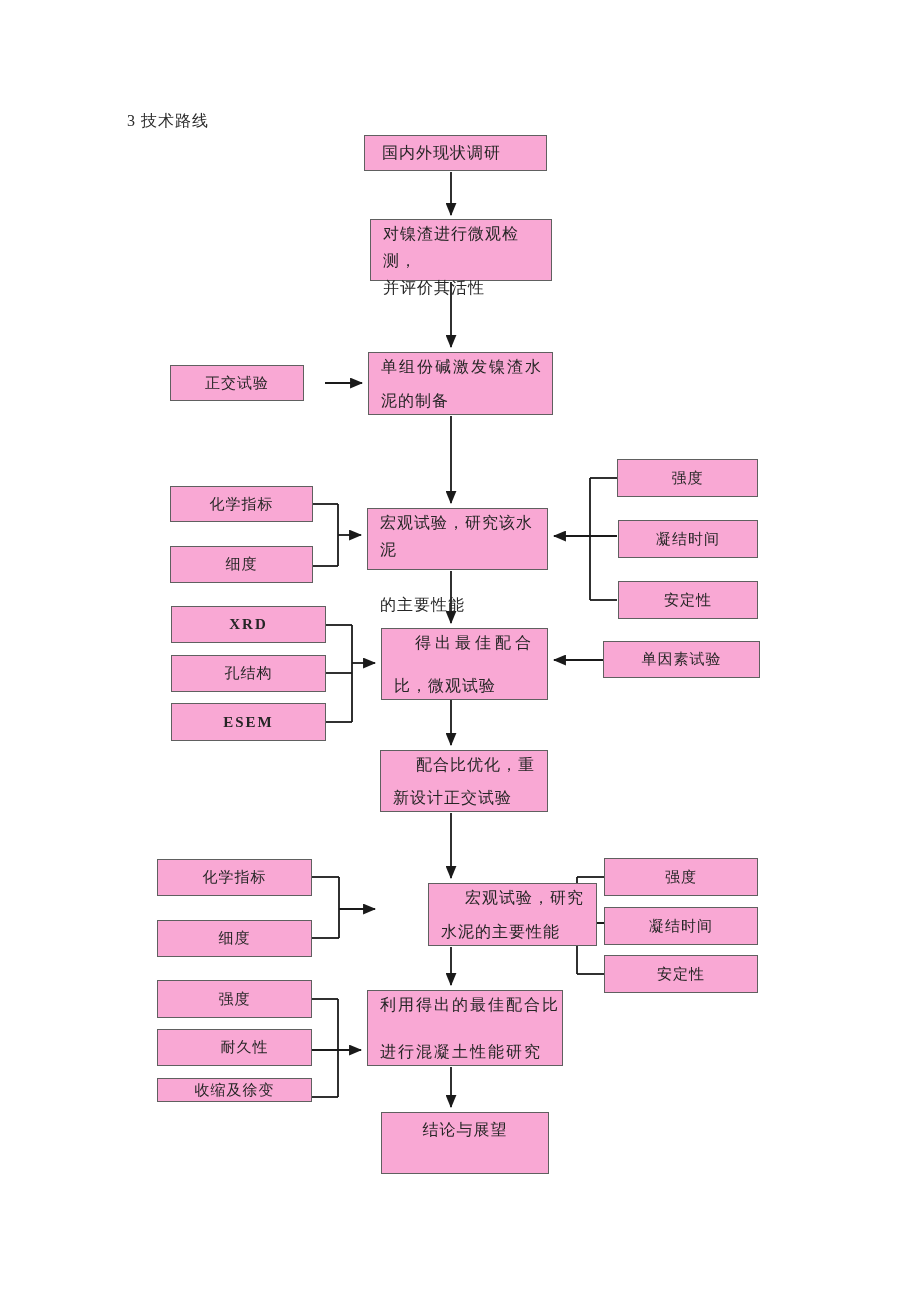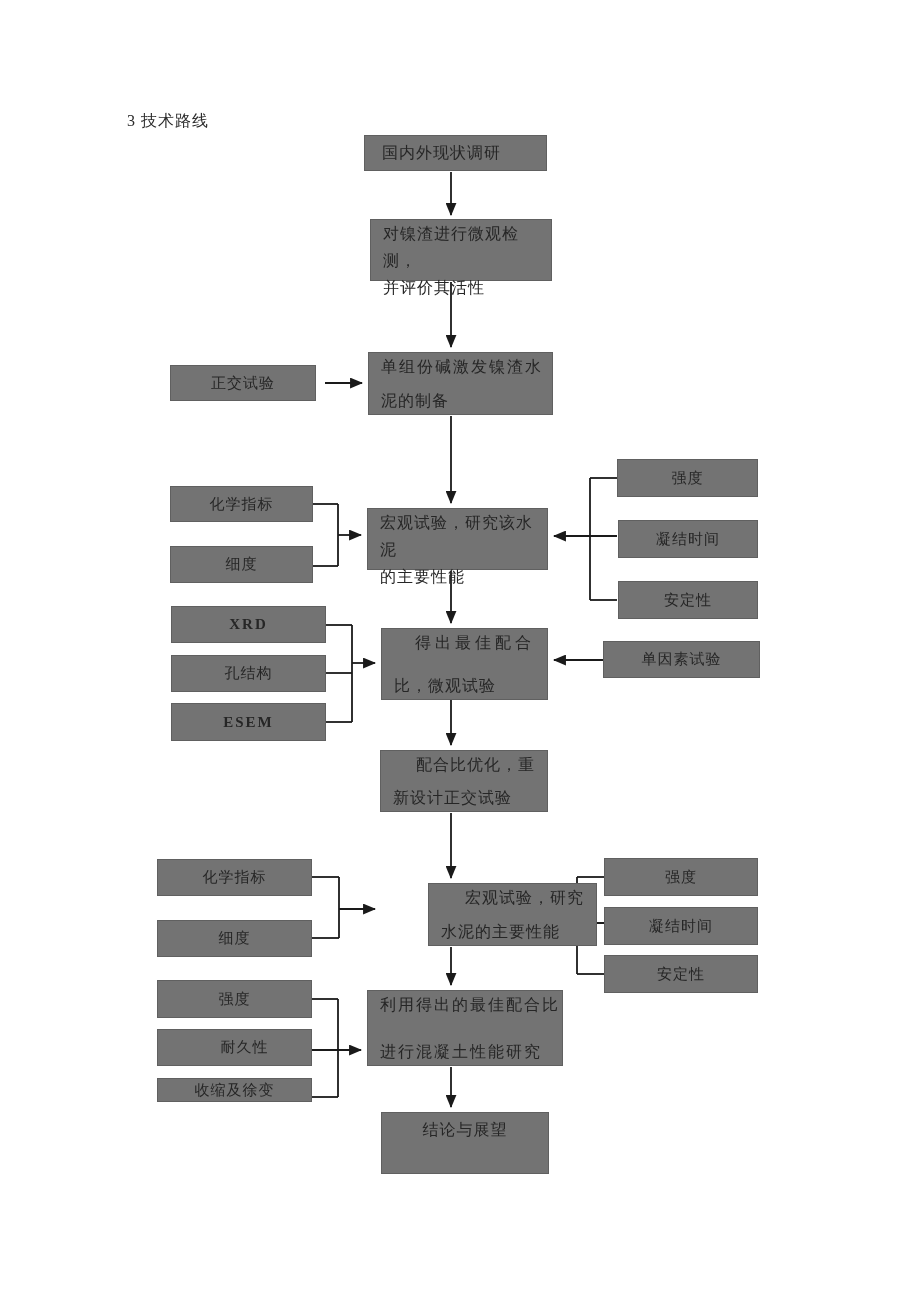--- a/index.html
+++ b/index.html
@@ -1,41 +1,41 @@
 <!DOCTYPE html>
 <html><head>
 <meta charset="utf-8">
 <style>
   html,body{margin:0;padding:0;background:#ffffff;}
   #page{position:relative;width:920px;height:1302px;background:#ffffff;overflow:hidden;
         font-family:"Liberation Serif","DejaVu Serif",serif;color:#262626;}
   #doc-title{position:absolute;left:127px;top:111px;font-size:16px;letter-spacing:1px;color:#2b2b2b;}
   .overlay{position:absolute;left:0;top:0;pointer-events:none;}
-  .box{position:absolute;box-sizing:border-box;border:1px solid #606060;background:#737373;
+  .box{position:absolute;box-sizing:border-box;border:1px solid #606060;background:#f9a8d4;
        display:flex;align-items:center;justify-content:center;font-size:15px;
        letter-spacing:1px;color:#262626;}
   .col{flex-direction:column;align-items:stretch;justify-content:space-between;font-size:16px;}
   .ln{display:block;line-height:27px;}
   .ll{text-align:left;padding-left:12px;}
   .lr{text-align:right;padding-right:12px;}
   .ls2{letter-spacing:2px;}
   .ls4{letter-spacing:4px;}
   .lat{font-weight:600;letter-spacing:2px;}
   
   .b-survey{left:364px;top:135px;width:183px;height:36px;justify-content:flex-start;padding-left:17px;font-size:16px;}
   .b-micro{left:370px;top:219px;width:182px;height:62px;}
   .b-prep{left:368px;top:352px;width:185px;height:63px;}
-  .b-macro1{left:367px;top:508px;width:181px;height:62px;}
+  .b-macro1{left:367px;top:508px;width:181px;height:62px;gap:28px;}
   .b-best{left:381px;top:628px;width:167px;height:72px;}
   .b-optimize{left:380px;top:750px;width:168px;height:62px;}
   .b-macro2{left:381px;top:883px;width:169px;height:63px;margin-left:47px;}
   .b-concrete{left:367px;top:990px;width:196px;height:76px;}
   .b-conclusion{left:381px;top:1112px;width:168px;height:62px;padding-bottom:26px;font-size:16px;}
   
-  .b-orthogonal{left:170px;top:365px;width:146px;height:36px;}
+  .b-orthogonal{left:170px;top:365px;width:134px;height:36px;}
   .b-chem1{left:170px;top:486px;width:143px;height:36px;}
   .b-fine1{left:170px;top:546px;width:143px;height:37px;}
   .b-xrd{left:171px;top:606px;width:155px;height:37px;}
   .b-pore{left:171px;top:655px;width:155px;height:37px;}
   .b-esem{left:171px;top:703px;width:155px;height:38px;}
   .b-chem2{left:157px;top:859px;width:155px;height:37px;}
   .b-fine2{left:157px;top:920px;width:155px;height:37px;}
   .b-strengthl{left:157px;top:980px;width:155px;height:38px;}
   .b-durability{left:157px;top:1029px;width:155px;height:37px;padding-left:20px;}
   .b-shrink{left:157px;top:1078px;width:155px;height:24px;}

